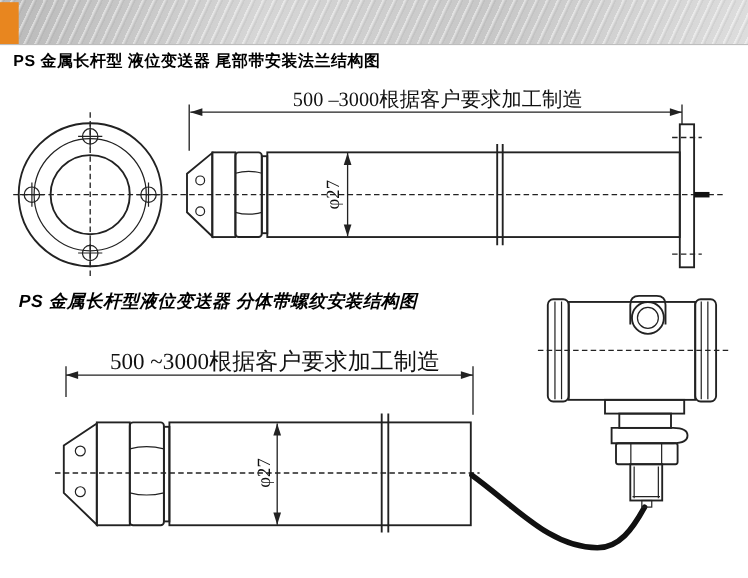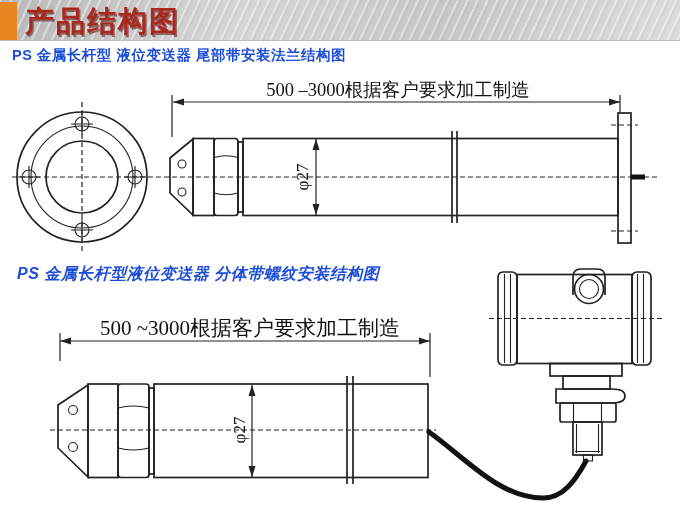--- a/index.html
+++ b/index.html
@@ -10,21 +10,21 @@
   .banner{position:absolute;left:0;top:0;width:680px;height:40px;
     background:
       repeating-linear-gradient(115deg, rgba(255,255,255,.45) 0 1px, rgba(0,0,0,.04) 3px 4px, rgba(255,255,255,0) 4px 9px),
       linear-gradient(100deg,#b9b9b9 0%,#d6d6d6 35%,#c7c7c7 65%,#dddddd 100%);
     border-bottom:1px solid #bdbdbd;}
   .banner-accent{position:absolute;left:0;top:2px;width:17px;height:38px;background:#E8861F;}
   .banner-title{position:absolute;left:25px;top:2px;margin:0;font-size:29px;font-weight:bold;
     color:#A9281E;letter-spacing:2px;
     text-shadow:1.5px 1.5px 0 rgba(90,15,10,.55), -0.5px -0.5px 0 rgba(255,255,255,.35);}
   
-  .sec-title{position:absolute;margin:0;color:#1d4ed8;font-weight:bold;white-space:nowrap;}
+  .sec-title{position:absolute;margin:0;color:#000000;font-weight:bold;white-space:nowrap;}
   .t1{left:12px;top:46px;font-size:14.5px;letter-spacing:.5px;}
   .t2{left:17px;top:264px;font-size:16px;letter-spacing:.5px;font-style:italic;}
   
   .diag{position:absolute;left:0;}
   .d1{top:65px;width:680px;height:195px;}
   .d2{top:255px;width:680px;height:270px;}
   svg{overflow:visible;}
   .ln{stroke:#222;stroke-width:1.7;fill:none;}
   .thin{stroke:#222;stroke-width:1.1;fill:none;}
   .cl{stroke:#222;stroke-width:1.2;fill:none;stroke-dasharray:5 3;}
@@ -32,21 +32,20 @@
   .arrow{fill:#222;stroke:none;}
   .dimtext{font-family:"Liberation Serif",serif;fill:#111;}
 </style>
 </head>
 <body>
 
 <div class="page">
 
   <header class="banner">
     <div class="banner-accent"></div>
-    <h1 class="banner-title">产品结构图</h1>
   </header>
 
   <h2 class="sec-title t1">PS 金属长杆型 液位变送器 尾部带安装法兰结构图</h2>
 
   <svg class="diag d1" viewBox="0 0 680 195">
 
     <g>
       <circle class="ln" cx="82" cy="112" r="65"></circle>
       <circle class="thin" cx="82" cy="112" r="51"></circle>
       <circle class="ln" cx="82" cy="112" r="36"></circle>

